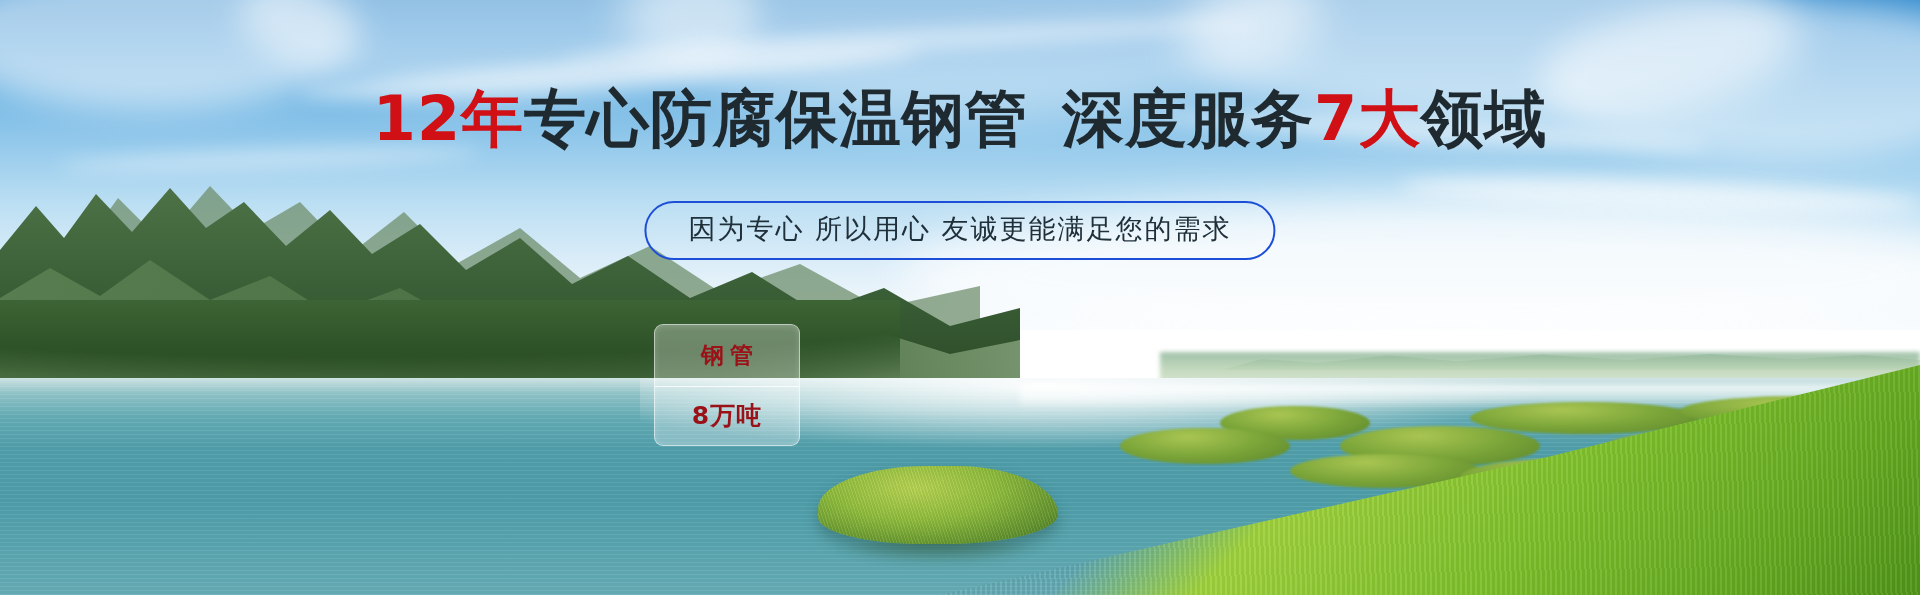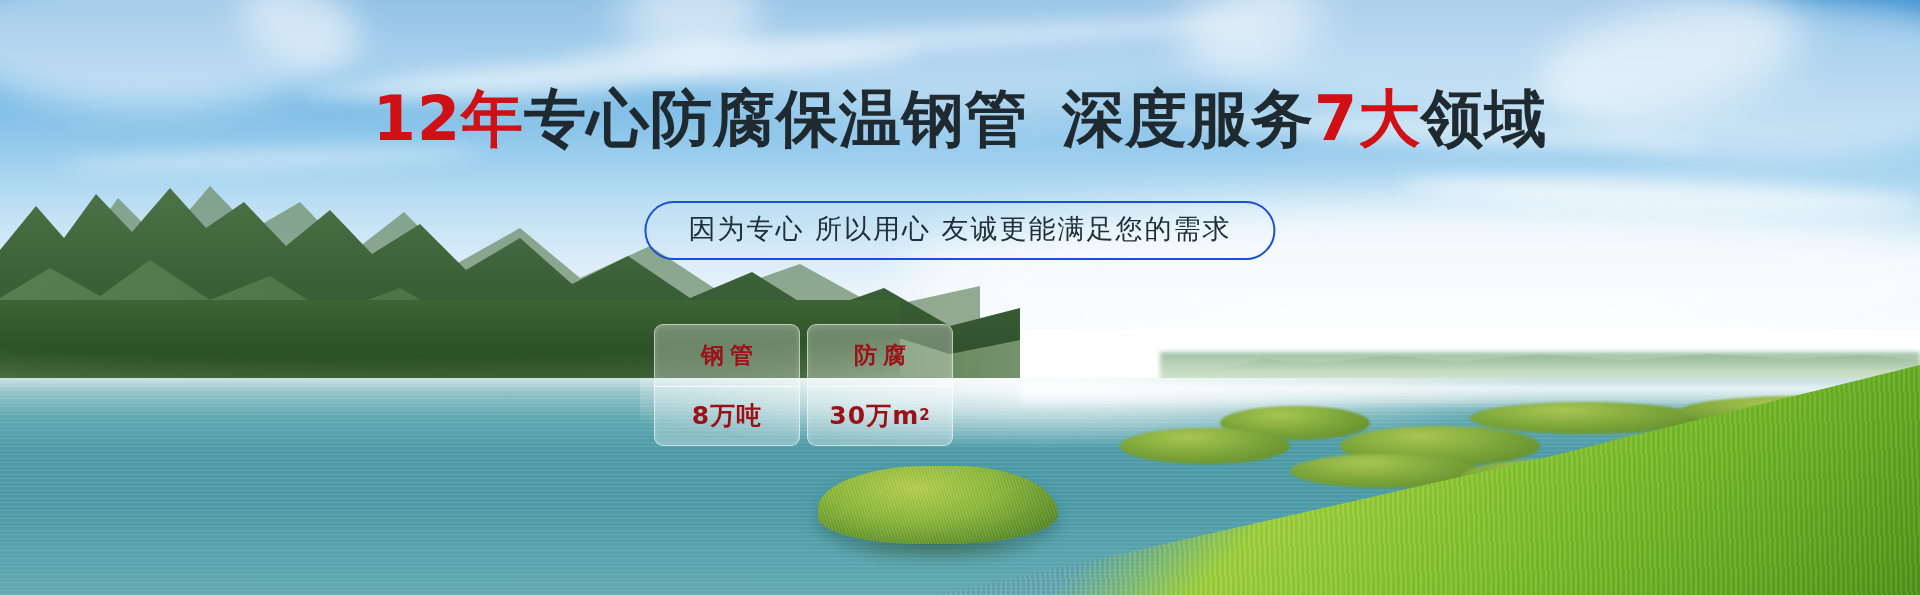--- a/index.html
+++ b/index.html
@@ -267,25 +267,17 @@
   <div class="cards">
 
     <div class="card">
       <div class="card-sep"></div>
       <div class="card-title">钢管</div>
       <div class="card-value">
           <span>8万吨</span>
         </div>
     </div>
 
-    <div class="card">
-      <div class="card-sep"></div>
-      <div class="card-title">防腐</div>
-      <div class="card-value">
-          <span>30万m</span>
-          <sup>2</sup>
-        </div>
-    </div>
 
 
   </div>
 
 </div>
 
 </body></html>

